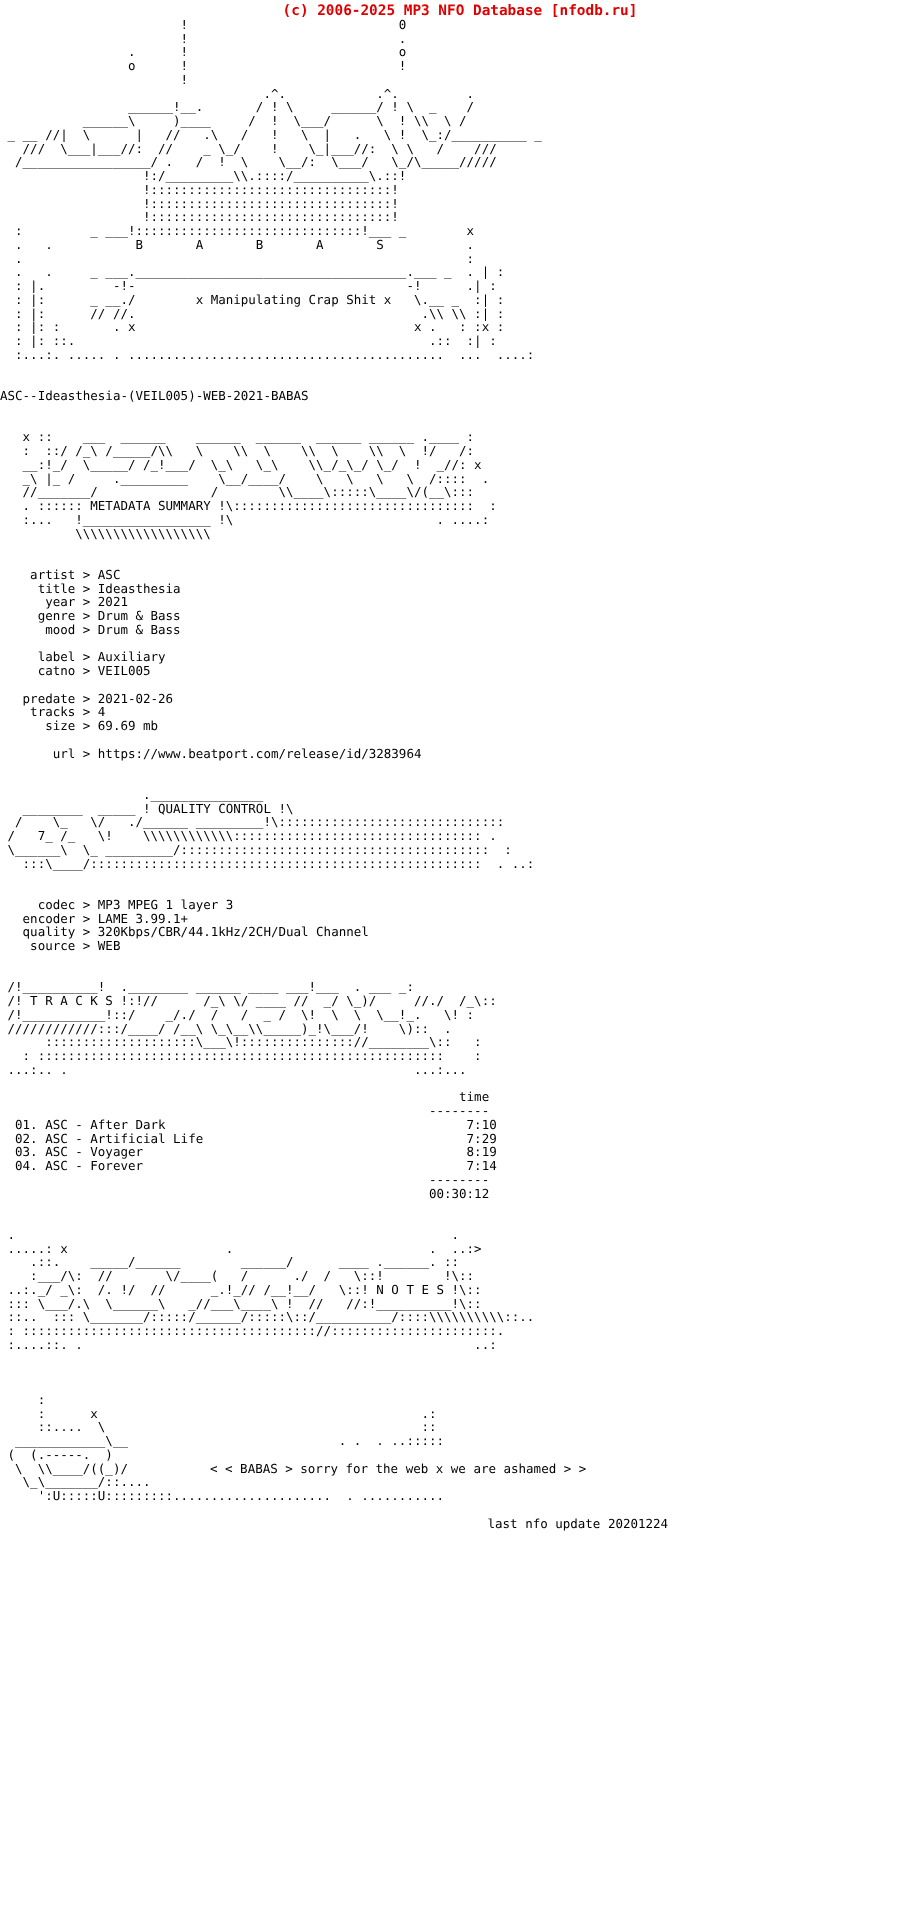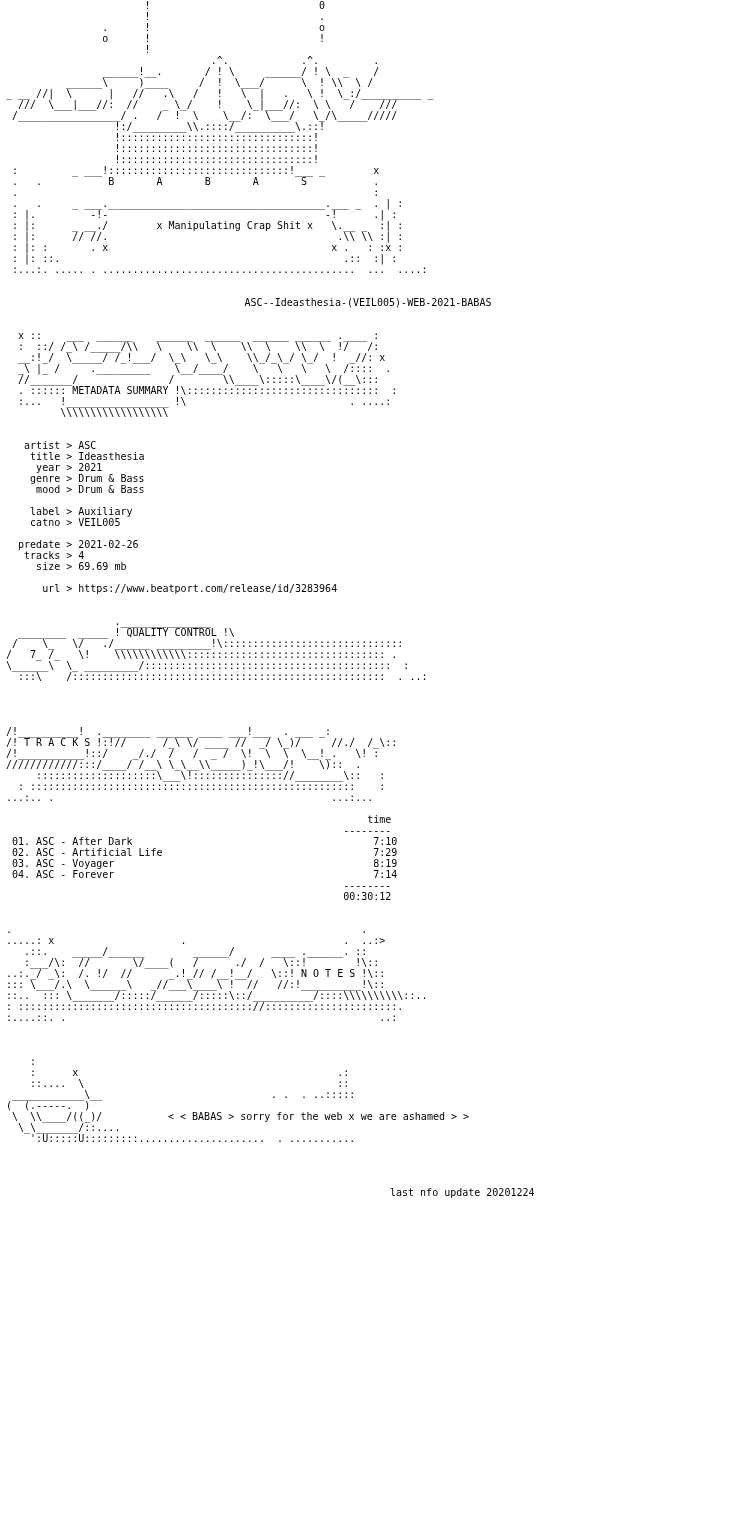--- a/index.html
+++ b/index.html
@@ -42,20 +42,21 @@
   }
   .block { margin: 0; padding: 0; }
   .spacer-sm { height: 11px; }
   .spacer-md { height: 22px; }
 </style>
 </head>
 <body>
 
 <div class="wrap">
 
+  <div class="nfo-header">(c) 2006-2025 MP3 NFO Database [nfodb.ru]</div>
 
   <pre class="art block">                        !                            0
                         !                            .
                  .      !                            o
                  o      !                            !
                         !
                                    .^.            .^.         .
                  ______!__.       / ! \     ______/ ! \  _    /
            ______\     )____     /  !  \___/      \  ! \\  \ /
  _ __ //|  \      |   //   .\   /   !   \  |   .   \ !  \_:/__________ _
@@ -73,21 +74,21 @@
   .   .     _ ___.____________________________________.___ _  . | :
   : |.         -!-                                    -!      .| :
   : |:      _ __./        x Manipulating Crap Shit x   \.__ _  :| :
   : |:      // //.                                      .\\ \\ :| :
   : |: :       . x                                     x .   : :x :
   : |: ::.                                               .::  :| :
   :...:. ..... . ..........................................  ...  ....:</pre>
 
   <div class="spacer-md"></div>
 
-  <pre class="art block" style="text-align:center;">ASC--Ideasthesia-(VEIL005)-WEB-2021-BABAS</pre>
+  <pre class="art block" style="">ASC--Ideasthesia-(VEIL005)-WEB-2021-BABAS</pre>
 
   <div class="spacer-md"></div>
 
   <pre class="art block">   x ::    ___  ______    ______  ______  ______ ______ .____ :
    :  ::/ /_\ /_____/\\   \    \\  \    \\  \    \\  \  !/   /:
    __:!_/  \_____/ /_!___/  \_\   \_\    \\_/_\_/ \_/  !  _//: x
    _\ |_ /     ._________    \__/____/    \   \   \   \  /::::  .
    //_______/               /        \\____\:::::\____\/(__\:::
    . :::::: METADATA SUMMARY !\::::::::::::::::::::::::::::::::  :
    :...   !_________________ !\                           . ....:
@@ -114,20 +115,24 @@
 
   <pre class="art block">                   ._______________
    ________  _____ ! QUALITY CONTROL !\
   /    \_   \/   ./______ _________!\::::::::::::::::::::::::::::::
  /   7_ /_   \!    \\\\\\\\\\\\::::::::::::::::::::::::::::::::: .
  \______\  \_ _________/:::::::::::::::::::::::::::::::::::::::::  :
    :::\____/::::::::::::::::::::::::::::::::::::::::::::::::::::  . ..:</pre>
 
   <div class="spacer-md"></div>
 
+  <pre class="art block">     codec &gt; MP3 MPEG 1 layer 3
+   encoder &gt; LAME 3.99.1+
+   quality &gt; 320Kbps/CBR/44.1kHz/2CH/Dual Channel
+    source &gt; WEB</pre>
 
   <div class="spacer-md"></div>
 
   <pre class="art block"> /!__________!  .________ ______ ____ ___!___  . ___ _:
  /! T R A C K S !:!//      /_\ \/ ____ //  _/ \_)/     //./  /_\::
  /!___________!::/    _/./  /   /  _ /  \!  \  \  \__!_.   \! :
  ////////////:::/____/ /__\ \_\__\\_____)_!\___/!    \)::  .
       ::::::::::::::::::::\___\!::::::::::::::://________\::   :
    : ::::::::::::::::::::::::::::::::::::::::::::::::::::::    :
  ...:.. .                                              ...:...</pre>
@@ -167,15 +172,15 @@
   ____________\__                            . .  . ..:::::
  (  (.-----.  )
   \  \\____/((_)/
    \_\_______/::....
      ':U:::::U:::::::::.....................  . ...........</pre>
     <pre class="art block" style="position:absolute; left:168px; top:55px;">&lt; &lt; BABAS &gt; sorry for the web x we are ashamed &gt; &gt;</pre>
   </div>
 
   <div class="spacer-sm"></div>
 
-  <pre class="art block" style="padding-left:390px;margin-top:32px;">last nfo update 20201224</pre>
+  <pre class="art block" style="padding-left:390px;">last nfo update 20201224</pre>
 
 </div>
 
 </body></html>

